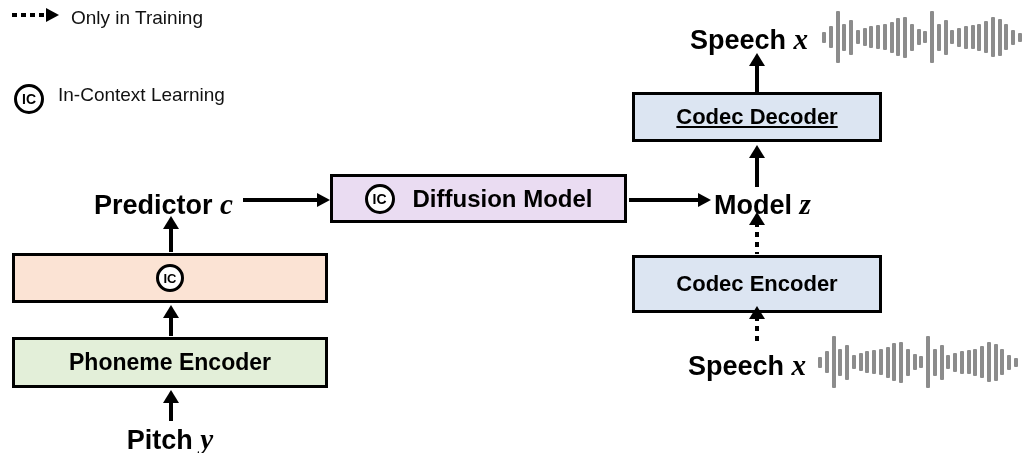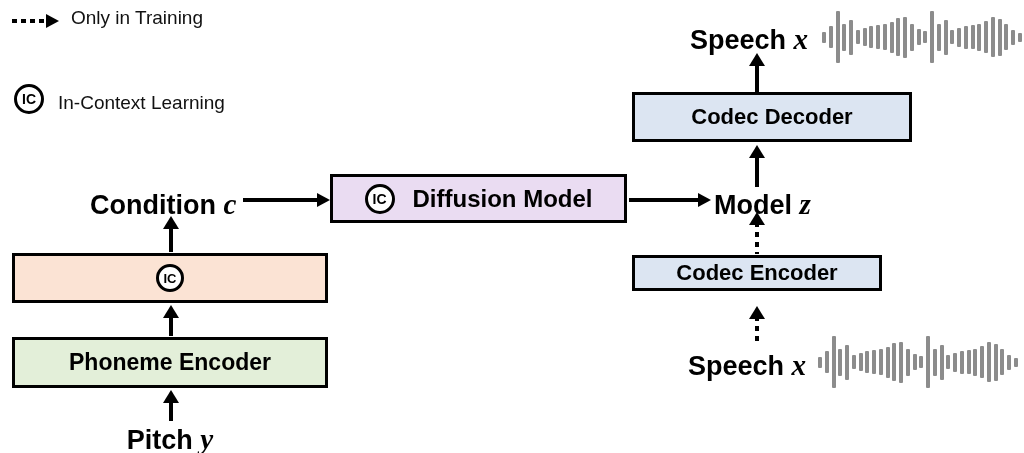--- a/index.html
+++ b/index.html
@@ -1,39 +1,39 @@
 <!DOCTYPE html>
 <html style="--peach: #FBE3D4; --green: #E3EFD9; --lavender: #EADCF2; --blue: #DCE5F2; --waveform_gray: #8C8C8C;"><head>
 <meta charset="utf-8">
 <style>
   html,body{margin:0;padding:0;background:#fff;}
   #figure{
     position:relative;width:1024px;height:453px;background:#fff;overflow:hidden;
     font-family:"Liberation Sans",sans-serif;color:#000;
   }
   
-  .legend-row{position:absolute;display:flex;align-items:flex-end;gap:12px;}
+  .legend-row{position:absolute;display:flex;align-items:flex-start;gap:12px;}
   .legend-label{font-size:19px;font-weight:400;color:#111;white-space:nowrap;}
   .arrow-sample{position:relative;width:47px;height:16px;flex:0 0 auto;}
   .arrow-sample .line{position:absolute;left:0;right:11px;top:6px;height:4px;background:#000;}
   .arrow-sample.dotted .line{background:repeating-linear-gradient(to right,#000 0 5px,transparent 5px 9px);}
   .arrow-sample .head{position:absolute;right:0;top:1px;width:0;height:0;
     border-top:7px solid transparent;border-bottom:7px solid transparent;border-left:13px solid #000;}
   .ic-badge{display:inline-flex;align-items:center;justify-content:center;
     width:22px;height:22px;border:3px solid #000;border-radius:50%;
     background:#fff;font-weight:bold;font-size:13px;line-height:1;flex:0 0 auto;}
   .ic-badge.lg{width:24px;height:24px;font-size:14px;}
   
   .node{position:absolute;display:flex;align-items:center;justify-content:center;gap:10px;
     border:3px solid #000;box-sizing:border-box;font-weight:bold;white-space:nowrap;}
   #node-duration{left:12px;top:253px;width:316px;height:50px;background:var(--peach);font-size:21px;}
   #node-phoneme{left:12px;top:337px;width:316px;height:51px;background:var(--green);font-size:23px;}
   #node-diffusion{left:330px;top:174px;width:297px;height:49px;background:var(--lavender);font-size:24px;gap:18px;}
-  #node-codec-decoder{left:632px;top:92px;width:280px;height:50px;background:var(--blue);font-size:22px;}
-  #node-codec-encoder{left:632px;top:255px;width:250px;height:36px;background:var(--blue);font-size:22px;}
+  #node-codec-decoder{left:632px;top:92px;width:250px;height:50px;background:var(--blue);font-size:22px;text-decoration:underline;}
+  #node-codec-encoder{left:632px;top:255px;width:250px;height:58px;background:var(--blue);font-size:22px;}
   
   .io-label{position:absolute;font-weight:bold;font-size:27px;white-space:nowrap;}
   .mvar{font-family:"Liberation Serif",serif;font-style:italic;font-weight:bold;font-size:1.08em;}
   #label-condition{left:90px;top:188px;width:143px;text-align:right;}
   #label-latent{left:714px;top:188px;}
   #label-text-y{left:120px;top:423px;width:100px;text-align:center;}
   #label-speech-top{left:690px;top:23px;width:116px;text-align:right;}
   #label-speech-bottom{left:688px;top:349px;width:116px;text-align:right;}
   
   .v-arrow{position:absolute;width:16px;}
@@ -89,21 +89,21 @@
     <span>Diffusion Model</span>
   </div>
   <div class="node" id="node-codec-decoder">
     <span>Codec Decoder</span>
   </div>
   <div class="node" id="node-codec-encoder">
     <span>Codec Encoder</span>
   </div>
 
   <div class="io-label" id="label-condition">
-    <span>Condition</span>&nbsp;<span class="mvar">c</span>
+    <span>Predictor</span>&nbsp;<span class="mvar">c</span>
   </div>
   <div class="io-label" id="label-latent">
     <span>Model</span>&nbsp;<span class="mvar">z</span>
   </div>
   <div class="io-label" id="label-text-y">
     <span>Pitch</span>&nbsp;<span class="mvar">y</span>
   </div>
   <div class="io-label" id="label-speech-top">
     <span>Speech</span>&nbsp;<span class="mvar">x</span>
   </div>

